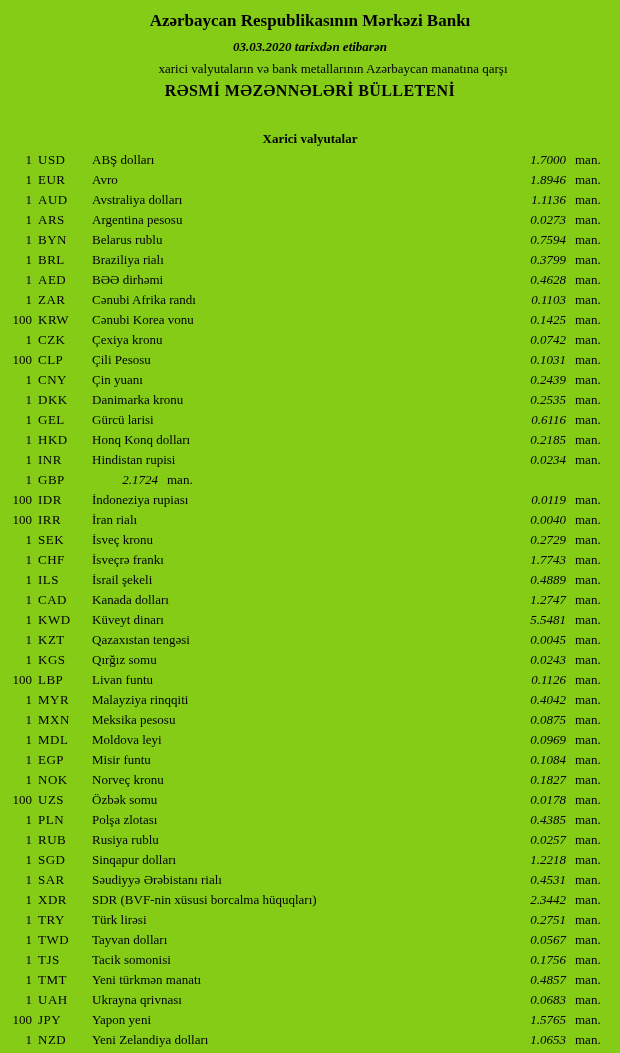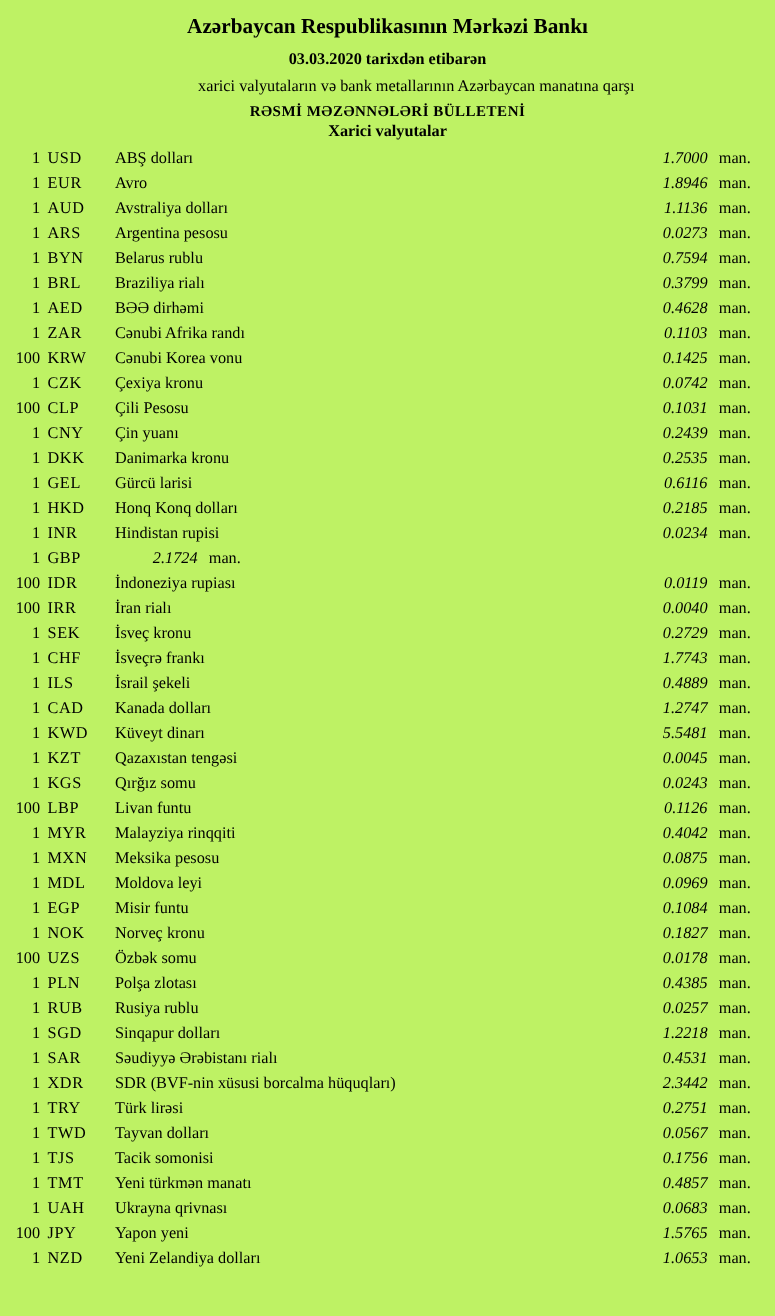--- a/index.html
+++ b/index.html
@@ -6,50 +6,52 @@
   html, body { background: #ffffff; }
   body {
     width: 620px;
     color: #000000;
     font-family: "Liberation Serif", "DejaVu Serif", serif;
   }
   .page {
     width: 620px;
     height: 1053px;
     overflow: hidden;
-    background: #bef264;
+    background: #84cc16;
     padding-top: 8px;
   }
   .hdr { text-align: center; }
   .bank-title {
     font-size: 17px;
     font-weight: bold;
     line-height: 1.25;
     margin-top: 2px;
   }
   .date-line {
     font-size: 13px;
     font-weight: bold;
     margin-top: 8px;
+    font-style: italic;
   }
   .subtitle {
     font-size: 13px;
     margin-top: 6px;
     padding-left: 46px;
   }
   .bulletin-title {
-    font-size: 12px;
+    font-size: 16px;
     font-weight: bold;
     letter-spacing: 0.4px;
     margin-top: 5px;
   }
   .section-title {
     text-align: center;
     font-size: 13px;
     font-weight: bold;
+    margin-top: 31px;
     margin-bottom: 5px;
   }
   .table { width: 100%; }
   .row {
     display: flex;
     align-items: baseline;
     height: 20px;
     font-size: 13px;
     padding-right: 10px;
     white-space: nowrap;

